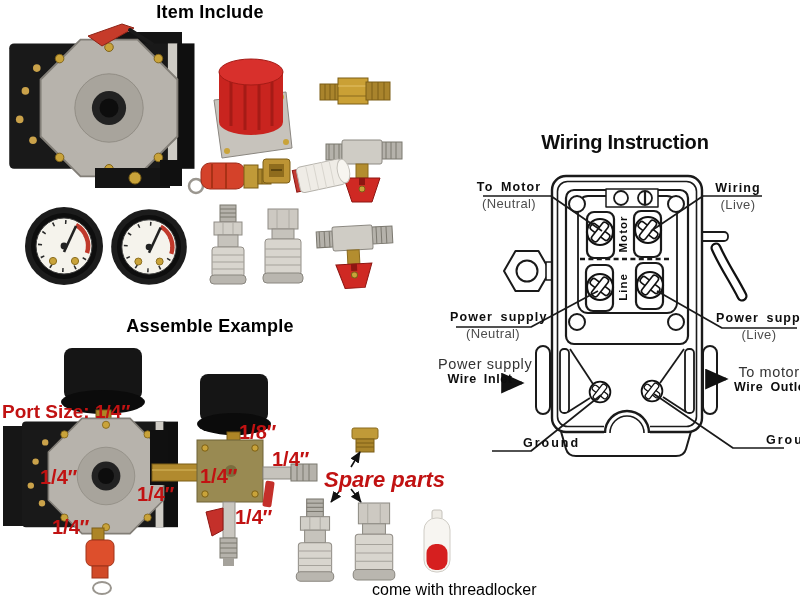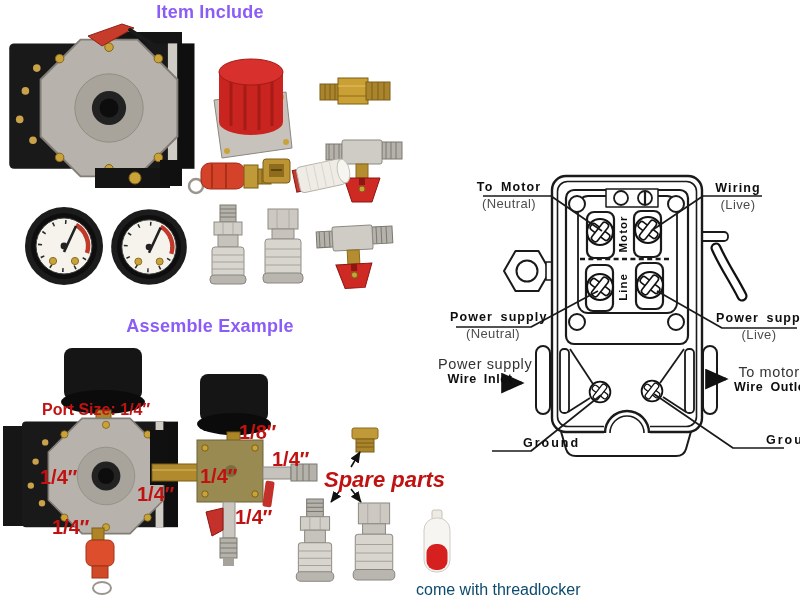--- a/index.html
+++ b/index.html
@@ -1,25 +1,25 @@
 <!DOCTYPE html>
 <html><head>
 <meta charset="utf-8">
 <style>
   html,body{margin:0;padding:0;background:#fff;}
   #stage{
     position:relative;width:800px;height:601px;background:#fff;overflow:hidden;
     font-family:"Liberation Sans","DejaVu Sans",sans-serif;color:#111;
   }
   .abs{position:absolute;}
-  .sec-title{font-weight:bold;font-size:18px;text-align:center;color:#8b5cf6;letter-spacing:.2px;}
+  .sec-title{font-weight:bold;font-size:18px;text-align:center;color:#000000;letter-spacing:.2px;}
   .red-ann{color:#c11212;font-weight:bold;font-size:20px;white-space:nowrap;}
-  .red-ann.big{font-size:16px;margin-left:40px;}
+  .red-ann.big{font-size:19px;}
   .red-ann.it{font-style:italic;font-size:22px;}
-  .note{font-size:16px;color:#0c4a6e;white-space:nowrap;margin-left:44px;}
+  .note{font-size:16px;color:#000000;white-space:nowrap;}
   .wl{text-align:center;line-height:15px;white-space:nowrap;}
   .wl .b{font-weight:bold;font-size:12.5px;letter-spacing:1.1px;word-spacing:3px;color:#0d0d0d;}
   .wl .g{font-weight:normal;font-size:13px;color:#4d4d4d;letter-spacing:.4px;margin-top:1px;}
   .wl .r{font-weight:normal;font-size:14.5px;color:#333;letter-spacing:.6px;}
   .wiring-title{font-size:20px;font-weight:bold;text-align:center;letter-spacing:-.2px;color:#0d0d0d;}
   .vert{transform:rotate(-90deg);transform-origin:center center;font-weight:bold;font-size:11.5px;
         letter-spacing:1px;text-align:center;color:#0d0d0d;}
   .gbold{font-weight:bold;font-size:12.5px;letter-spacing:2px;color:#0d0d0d;white-space:nowrap;margin-left:36px;}
 </style>
 </head>
@@ -343,20 +343,21 @@
   <div class="abs red-ann" style="left:40px;top:466px">1/4″</div>
   <div class="abs red-ann" style="left:137px;top:483px">1/4″</div>
   <div class="abs red-ann" style="left:52px;top:516px">1/4″</div>
   <div class="abs red-ann" style="left:200px;top:465px">1/4″</div>
   <div class="abs red-ann" style="left:239px;top:421px">1/8″</div>
   <div class="abs red-ann" style="left:272px;top:448px">1/4″</div>
   <div class="abs red-ann" style="left:235px;top:506px">1/4″</div>
   <div class="abs red-ann it" style="left:324px;top:467px">Spare parts</div>
   <div class="abs note" style="left:372px;top:581px">come with threadlocker</div>
 
+  <div class="abs wiring-title" style="left:495px;top:131px;width:260px">Wiring Instruction</div>
 
   <div class="abs wl" style="left:466px;top:180px;width:86px">
     <div class="b">To Motor</div>
     <div class="g">(Neutral)</div>
   </div>
 
   <div class="abs wl" style="left:695px;top:181px;width:86px">
     <div class="b">Wiring</div>
     <div class="g">(Live)</div>
   </div>

